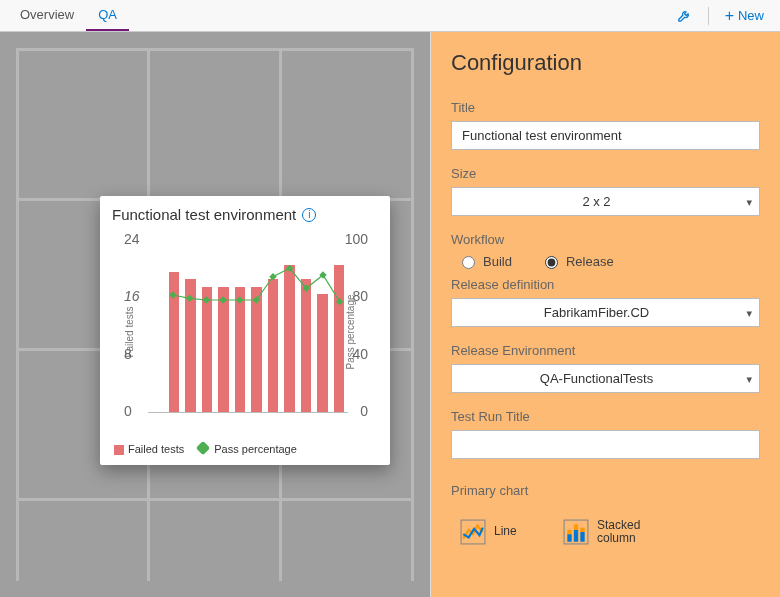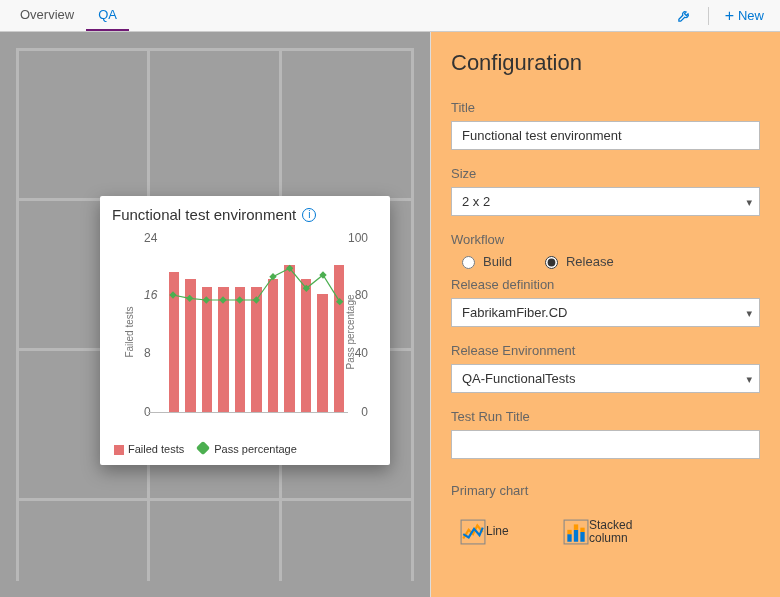--- a/index.html
+++ b/index.html
@@ -23,37 +23,37 @@
   .info-ic { margin-left:6px; color:#0078d4; border:1px solid #0078d4; width:14px; height:14px; border-radius:50%; display:inline-flex; align-items:center; justify-content:center; font-size:10px; line-height:1;}
   .chart-wrap { position:relative; height:210px; padding:0 12px 4px 12px;}
   .chart-inner { position:absolute; left:48px; right:42px; top:8px; bottom:24px; border-bottom:1px solid #bbb;}
   .yaxis-l { position:absolute; left:24px; top:8px; bottom:24px; font-size:11px; color:#666;}
   .yaxis-r { position:absolute; right:22px; top:8px; bottom:24px; font-size:11px; color:#666; text-align:right;}
   .ylabel-l { position:absolute; left:4px; top:50%; transform:translateY(-50%) rotate(-90deg); transform-origin:center; font-size:10px; color:#777; white-space:nowrap;}
   .ylabel-r { position:absolute; right:2px; top:50%; transform:translateY(-50%) rotate(-90deg); transform-origin:center; font-size:10px; color:#777; white-space:nowrap;}
   .bars { position:absolute; inset:0; display:flex; align-items:flex-end; gap:6px; padding:0 4px;}
   .bar { flex:1; background:#e57373;}
   .line-svg { position:absolute; inset:0;}
-  .tick { position:absolute; font-size:12px; color:#666;margin-left:20px; }
+  .tick { position:absolute; font-size:14px; color:#666; }
   .legend { display:flex; gap:14px; padding:6px 14px 10px 14px; font-size:11px; color:#333;}
   .lg-swatch { width:10px; height:10px; display:inline-block; margin-right:4px; vertical-align:middle;}
   .lg-red { background:#e57373;}
   .lg-green { width:10px; height:10px; border-radius:2px; background:#4caf50; transform:rotate(45deg); display:inline-block; margin-right:6px;}
 
   .panel { width:350px; border-left:1px solid #ddd; background:#fdba74; padding:18px 20px 0 20px; overflow:auto;}
   .panel h1 { font-size:22px; font-weight:400; margin:0 0 24px 0; color:#333;}
   .fld-label { font-size:13px; color:#666; margin-bottom:6px; margin-top:16px;}
   .fld-input, .fld-select { width:100%; border:1px solid #bbb; padding:6px 28px 6px 10px; font-size:13px; color:#333; background:#fff; position:relative;}
-  .sel-wrap { position:relative;}
+  .sel-wrap { position:relative;text-align:center;}
   .sel-caret { position:absolute; right:8px; top:50%; transform:translateY(-50%); pointer-events:none; font-size:11px; color:#555;}
   .radio-row { display:flex; gap:28px; align-items:center; margin-top:4px; margin-bottom:6px; padding-left:6px;}
   .radio-row label { display:flex; align-items:center; gap:5px; color:#444; font-size:13px; cursor:pointer;}
   input[type=radio]{ accent-color:#333;}
   .chart-types { display:flex; gap:8px; margin-top:8px;}
-  .ct { width:95px; height:52px; border:1px solid transparent; display:flex; align-items:center; gap:0; padding:4px 8px; cursor:pointer; font-size:12px; color:#333;}
+  .ct { width:95px; height:52px; border:1px solid transparent; display:flex; align-items:center; gap:8px; padding:4px 8px; cursor:pointer; font-size:12px; color:#333;}
   .ct svg { flex-shrink:0;}
   .ct.selected { background:#cfe6f7;}
   .ct .ct-label { line-height:1.1;}
 </style>
 </head>
 <body>
 
 <div class="topbar">
   <div class="tabs">
     <div class="tab">Overview</div>

